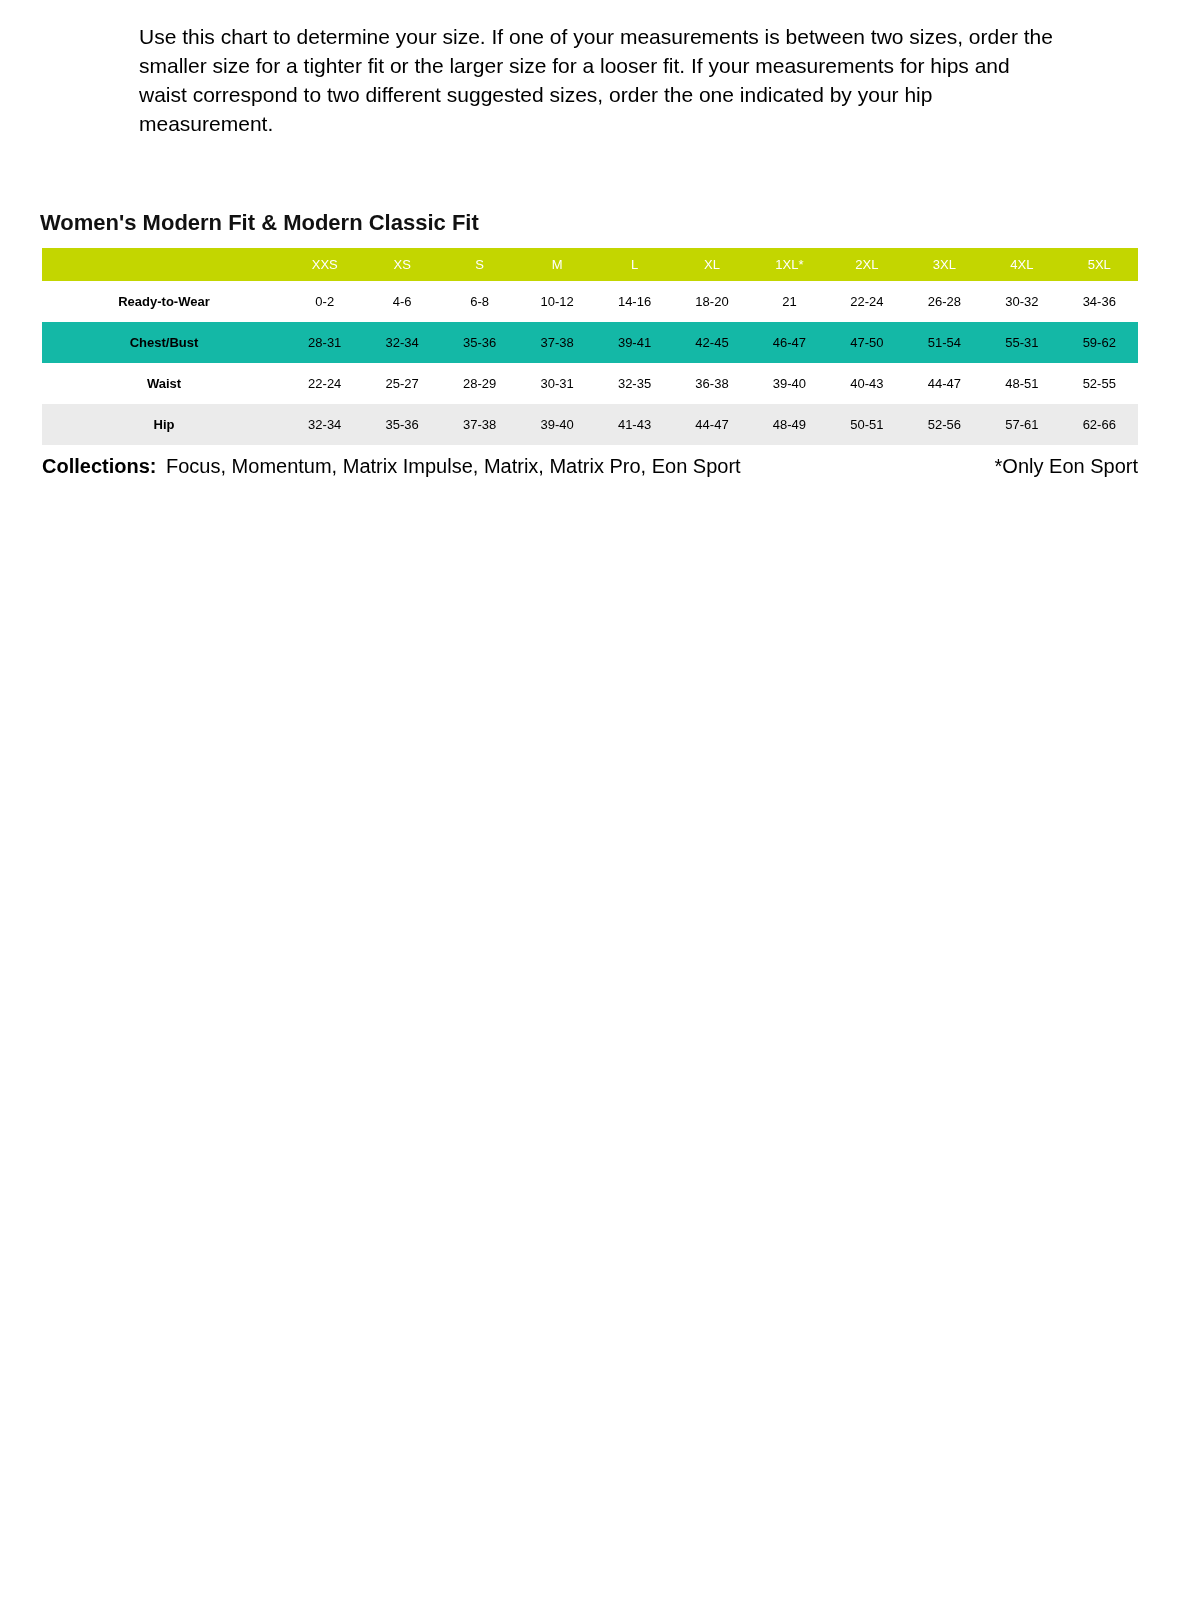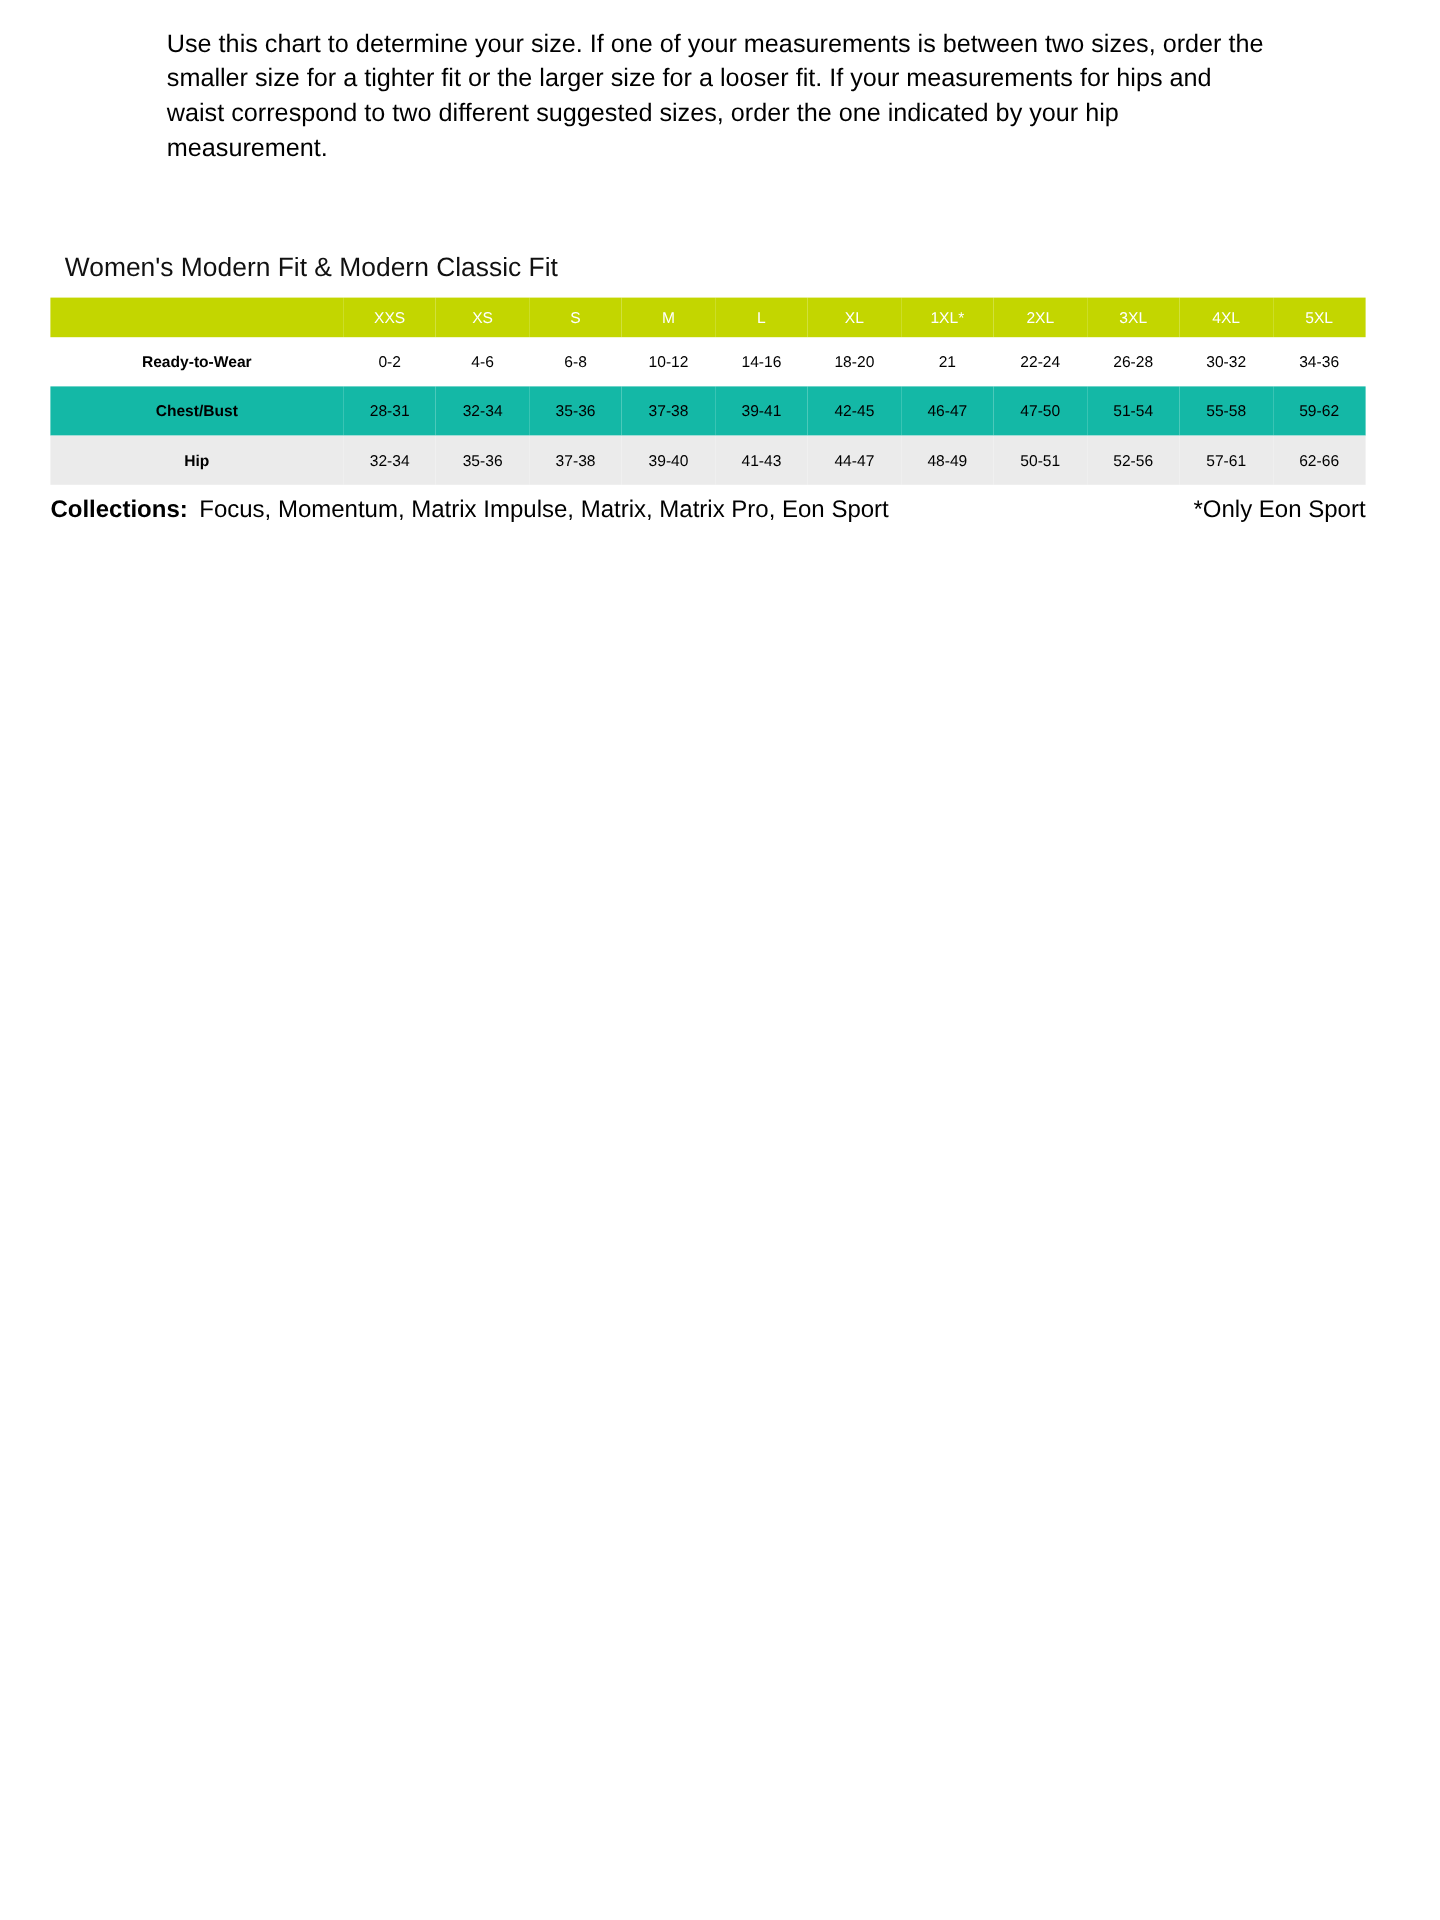--- a/index.html
+++ b/index.html
@@ -26,23 +26,23 @@
   .intro {
     width: 922px;
     margin: 22px auto 0 auto;
     font-size: 21px;
     line-height: 29px;
     color: #000000;
     text-align: left;
   }
 
   .section-title {
-    margin: 72px 0 0 54px;
+    margin: 72px 0 0 40px;
     font-size: 22px;
-    font-weight: normal;
+    font-weight: bold;
     color: #111111;
   }
 
   table.size-table {
     margin: 12px 0 0 42px;
     width: 1096px;
     border-collapse: collapse;
     table-layout: fixed;
   }
   table.size-table th, table.size-table td {
@@ -133,22 +133,36 @@
         <td class="row-label">Chest/Bust</td>
         <td>28-31</td>
         <td>32-34</td>
         <td>35-36</td>
         <td>37-38</td>
         <td>39-41</td>
         <td>42-45</td>
         <td>46-47</td>
         <td>47-50</td>
         <td>51-54</td>
-        <td>55-58</td>
+        <td>55-31</td>
         <td>59-62</td>
+      </tr>
+      <tr>
+        <td class="row-label">Waist</td>
+        <td>22-24</td>
+        <td>25-27</td>
+        <td>28-29</td>
+        <td>30-31</td>
+        <td>32-35</td>
+        <td>36-38</td>
+        <td>39-40</td>
+        <td>40-43</td>
+        <td>44-47</td>
+        <td>48-51</td>
+        <td>52-55</td>
       </tr>
       <tr class="shaded" style="background: rgb(235, 235, 235);">
         <td class="row-label">Hip</td>
         <td>32-34</td>
         <td>35-36</td>
         <td>37-38</td>
         <td>39-40</td>
         <td>41-43</td>
         <td>44-47</td>
         <td>48-49</td>

